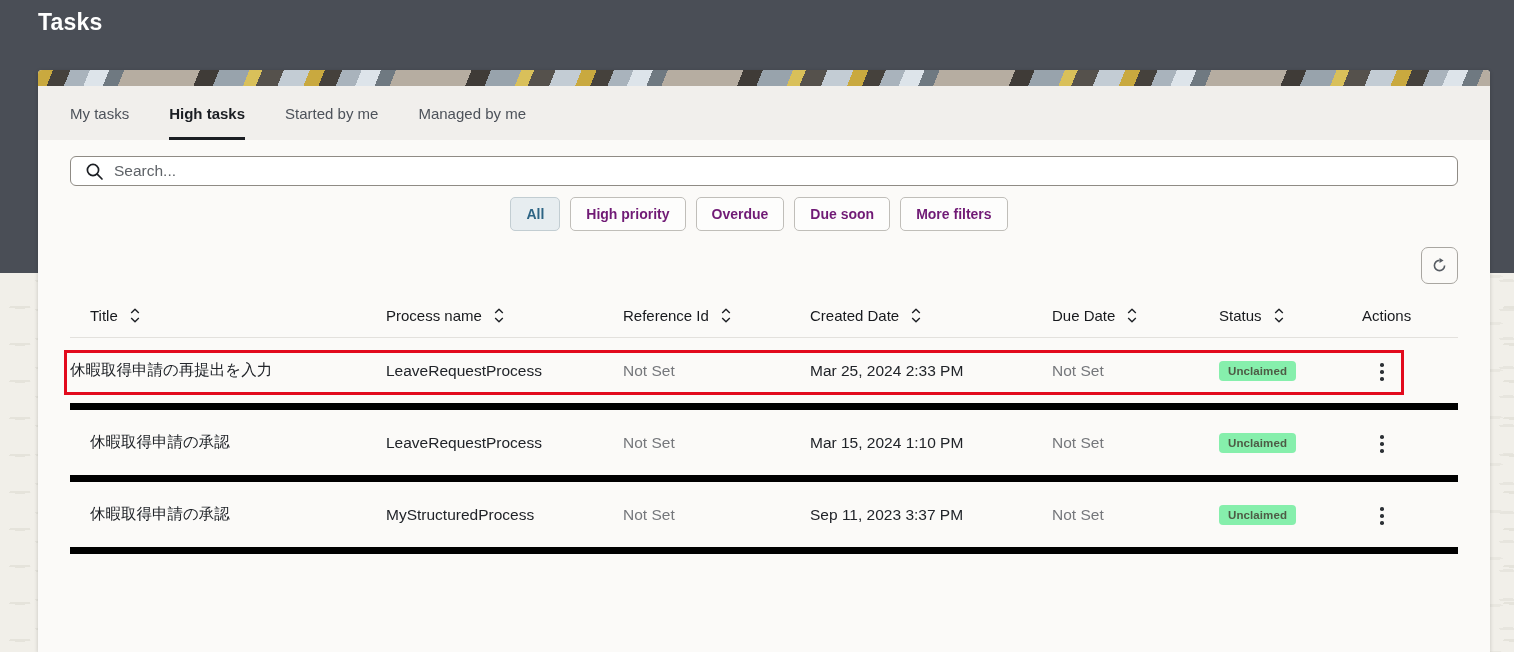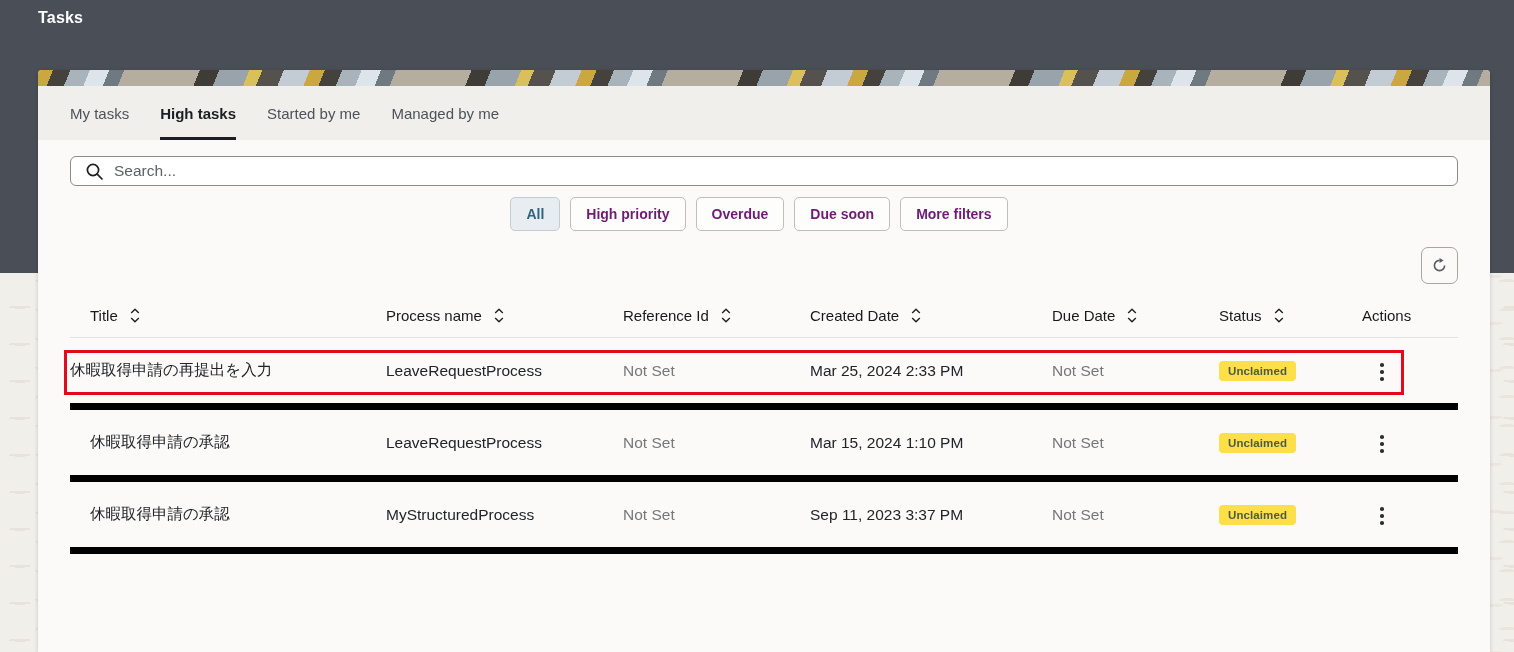--- a/index.html
+++ b/index.html
@@ -9,39 +9,39 @@
     background-color:#f1efe9;
     background-image:
       radial-gradient(ellipse 11px 1.6px at 24% 30%, #e5e3db 98%, transparent 100%),
       radial-gradient(ellipse 9px 1.5px at 72% 68%, #e7e5de 98%, transparent 100%),
       radial-gradient(ellipse 12px 1.6px at 48% 88%, #e9e7e0 98%, transparent 100%);
     background-size:83px 37px, 61px 29px, 103px 47px;
     position:relative;
   }
 
   .top-band { position:absolute; left:0; top:0; width:1514px; height:273px; background:#4a4e56; }
-  .page-title { position:absolute; left:38px; top:9px; color:#ffffff; font-size:16px; font-weight:bold; letter-spacing:.2px; }
+  .page-title { position:absolute; left:38px; top:9px; color:#ffffff; font-size:23px; font-weight:bold; letter-spacing:.2px; }
 
   .card {
     position:absolute; left:38px; top:70px; width:1452px; height:582px;
     background:#fbfaf8; border-radius:4px 4px 0 0; box-shadow:0 1px 4px rgba(0,0,0,.18);
     display:flex; flex-direction:column;
   }
 
   .banner {
     height:16px; border-radius:4px 4px 0 0; flex:0 0 auto;
     background:
       repeating-linear-gradient(112deg,
         #c9a93f 0 14px, #45413c 14px 30px, #a9b3bc 30px 48px,
         #dde4ea 48px 66px, #6f7981 66px 80px, #b6ada1 80px 150px,
         #3f3b37 150px 168px, #98a3ac 168px 196px, #d9c05a 196px 208px,
         #55514c 208px 228px, #c3ccd4 228px 252px);
   }
 
-  .tabbar { height:54px; background:#f1efec; display:flex; align-items:stretch; padding:0 32px; flex:0 0 auto; }
+  .tabbar { height:54px; background:#f1efec; display:flex; align-items:stretch; padding:0 32px; flex:0 0 auto;gap:9px; }
   .tab {
     display:flex; align-items:center; margin-right:31px; cursor:pointer;
     font-size:15px; color:#4d525a; border-bottom:3px solid transparent; padding-top:3px;
   }
   .tab.active { color:#1b1e23; font-weight:bold; border-bottom-color:#1b1e23; }
 
   .content { flex:1 1 auto; padding:16px 32px 0; display:flex; flex-direction:column; }
 
   .searchbox {
     height:30px; background:#ffffff; border:1px solid #8f8b85; border-radius:6px;
@@ -77,21 +77,21 @@
   .thead { height:44px; border-bottom:1px solid #e3e1dd; }
   .th { font-size:15px; font-weight:normal; color:#17191d; display:flex; align-items:center; cursor:pointer; }
   .th .sort { margin-left:11px; display:inline-flex; }
   .th:first-child, .td:first-child { padding-left:20px; }
 
   .trow { height:72px; border-bottom:7px solid #000000; position:relative; cursor:pointer; }
   .td { font-size:15.5px; color:#212429; }
   .td.muted { color:#75777b; }
 
   .badge {
-    display:inline-block; background:#fde047; color:#4d5b45;
+    display:inline-block; background:#86efac; color:#4d5b45;
     font-size:11.5px; font-weight:bold; padding:4px 9px; border-radius:4px; letter-spacing:.1px;
   }
 
   .kebab {
     background:none; border:none; cursor:pointer; margin-left:8px; padding:6px 10px;
     display:inline-flex; flex-direction:column; align-items:center;
   }
   .kebab i { width:3.5px; height:3.5px; border-radius:50%; background:#2d3136; margin:1.8px 0; }
 
   .hl-box {

